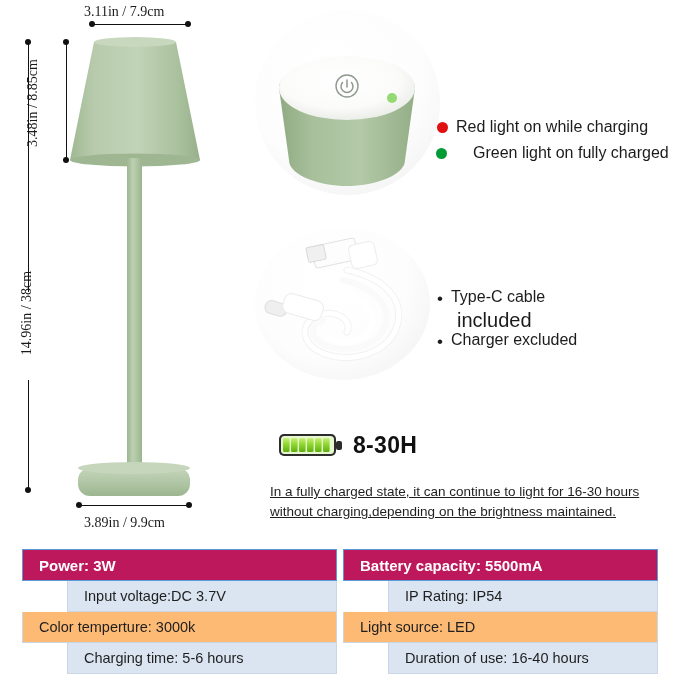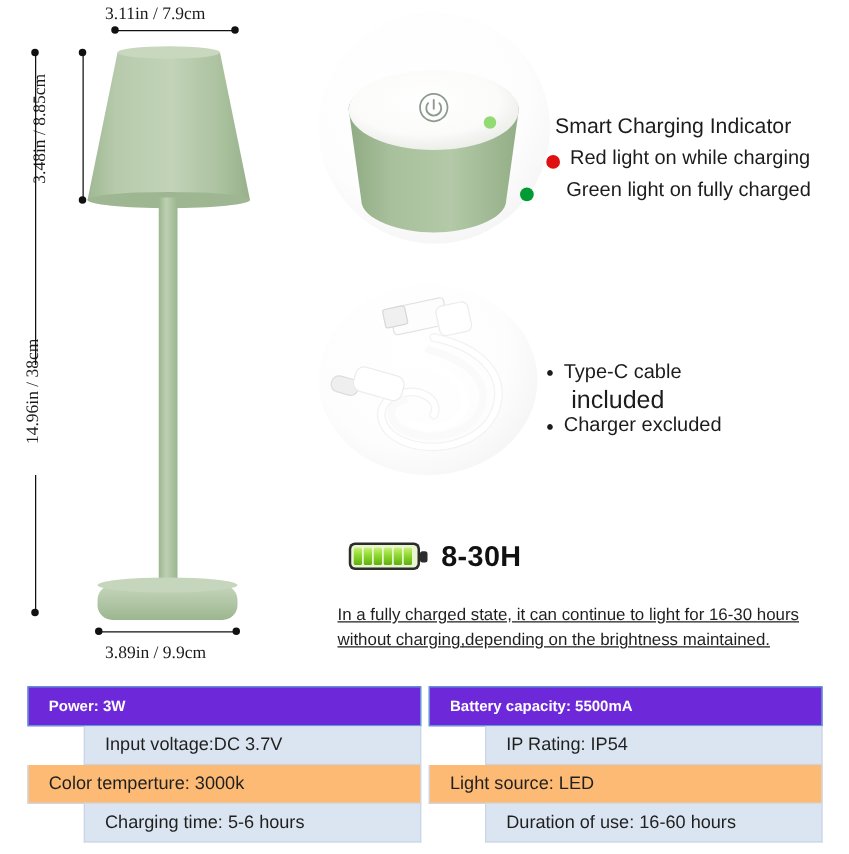--- a/index.html
+++ b/index.html
@@ -53,29 +53,29 @@
   #disc-cable { left: 255px; top: 228px; width: 175px; height: 152px; }
 
   
   .head-line {
     position: absolute;
     font-family: "Liberation Sans", sans-serif;
     font-size: 17px; color: #1c1c1c; white-space: nowrap;
   }
   .bullet-row {
     position: absolute;
-    display: flex; align-items: center; gap: 8px;
+    display: flex; align-items: flex-start; gap: 8px;
     font-size: 16px; color: #1c1c1c; white-space: nowrap;
   }
   .led-dot { width: 11px; height: 11px; border-radius: 50%; margin-top: 4px; flex: none; }
   .sq-bullet { font-size: 17px; line-height: 1; margin-top: 2px; }
 
   #txt-smart   { left: 444px; top: 91px; }
   #row-red     { left: 437px; top: 118px; }
-  #row-green   { left: 416px; top: 144px; gap: 26px; }
+  #row-green   { left: 436px; top: 144px; gap: 26px; }
   #row-typec   { left: 437px; top: 288px; }
   #row-charger { left: 437px; top: 331px; }
   .sub-line { position: absolute; left: 457px; top: 309px; font-size: 20px; color: #1c1c1c; }
 
   
   #battery-row { position: absolute; left: 278px; top: 430px; display: flex; align-items: center; gap: 9px; }
   #battery-hours { font-size: 23px; font-weight: bold; color: #111; letter-spacing: .3px; }
   #runtime-note {
     position: absolute; left: 270px; top: 482px; width: 404px;
     font-size: 13.5px; line-height: 1.5; color: #1f1f1f; text-decoration: underline;
@@ -86,22 +86,22 @@
     position: absolute; left: 22px; top: 549px;
     width: 636px; display: flex; gap: 6px;
   }
   .spec-col { flex: 1 1 0; display: flex; flex-direction: column; }
   .spec-cell {
     height: 31px; display: flex; align-items: center;
     padding-left: 16px; font-size: 14.5px; color: #1f1f1f;
     border: 1px solid #c9d6e6; border-top: none;
   }
   .spec-cell.header {
-    background: #6d28d9; color: #ffffff;
-    font-size: 12px; font-weight: bold;
+    background: #be185d; color: #ffffff;
+    font-size: 15px; font-weight: bold;
     border: 1px solid #5b9bd5; height: 32px;
   }
   .spec-cell.odd  { background: #dbe5f1; margin-left: 45px; }
   .spec-cell.even { background: #fdba74; }
 </style>
 </head>
 <body>
 
 <div id="page">
 
@@ -179,21 +179,20 @@
 
       <ellipse cx="92" cy="78" rx="68" ry="32" fill="url(#gTop)"></ellipse>
 
       <circle cx="92" cy="76" r="11" fill="none" stroke="#8e9a8e" stroke-width="1.4"></circle>
       <path d="M92,70 L92,77" stroke="#8e9a8e" stroke-width="1.5" stroke-linecap="round"></path>
       <path d="M87.5,72.5 A6,6 0 1 0 96.5,72.5" fill="none" stroke="#8e9a8e" stroke-width="1.5" stroke-linecap="round"></path>
 
       <circle cx="137" cy="88" r="5" fill="#8ed86a" opacity="0.95"></circle>
     </svg>
 
-    <div class="head-line" id="txt-smart">Smart Charging Indicator</div>
     <div class="bullet-row" id="row-red">
       <span class="led-dot" style="background:#e01010;"></span>
       <span>Red light on while charging</span>
     </div>
     <div class="bullet-row" id="row-green">
       <span class="led-dot" style="background:#019b36;"></span>
       <span>Green light on fully charged</span>
     </div>
 
     <div class="photo-disc" id="disc-cable"></div>
@@ -260,16 +259,16 @@
       <div class="spec-cell header">Power: 3W</div>
       <div class="spec-cell odd">Input voltage:DC 3.7V</div>
       <div class="spec-cell even">Color temperture: 3000k</div>
       <div class="spec-cell odd">Charging time: 5-6 hours</div>
     </div>
 
     <div class="spec-col">
       <div class="spec-cell header">Battery capacity: 5500mA</div>
       <div class="spec-cell odd">IP Rating: IP54</div>
       <div class="spec-cell even">Light source: LED</div>
-      <div class="spec-cell odd">Duration of use: 16-60 hours</div>
+      <div class="spec-cell odd">Duration of use: 16-40 hours</div>
     </div>
   </div>
 </div>
 
 </body></html>

